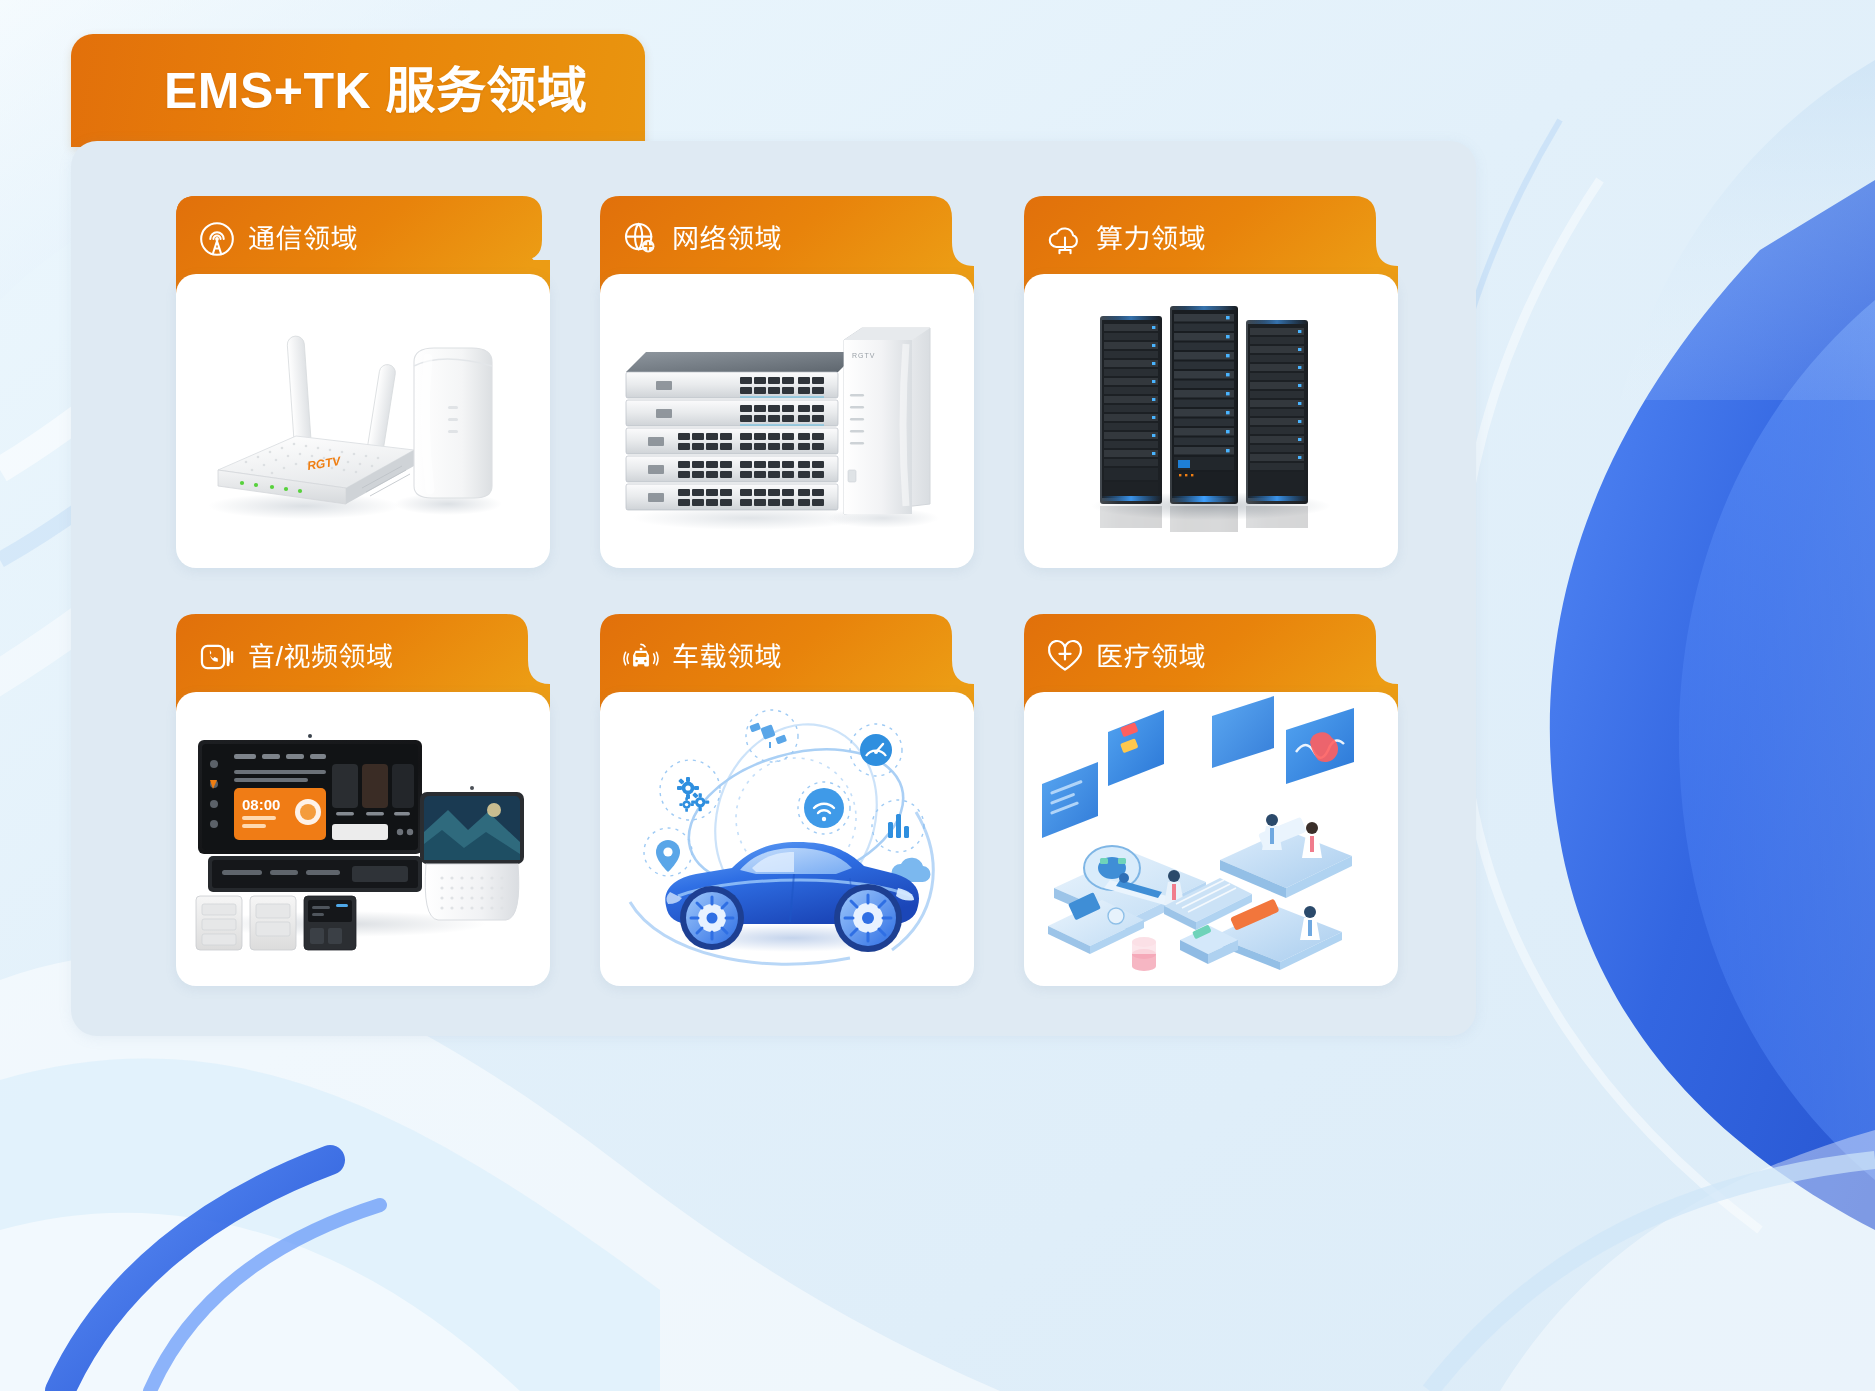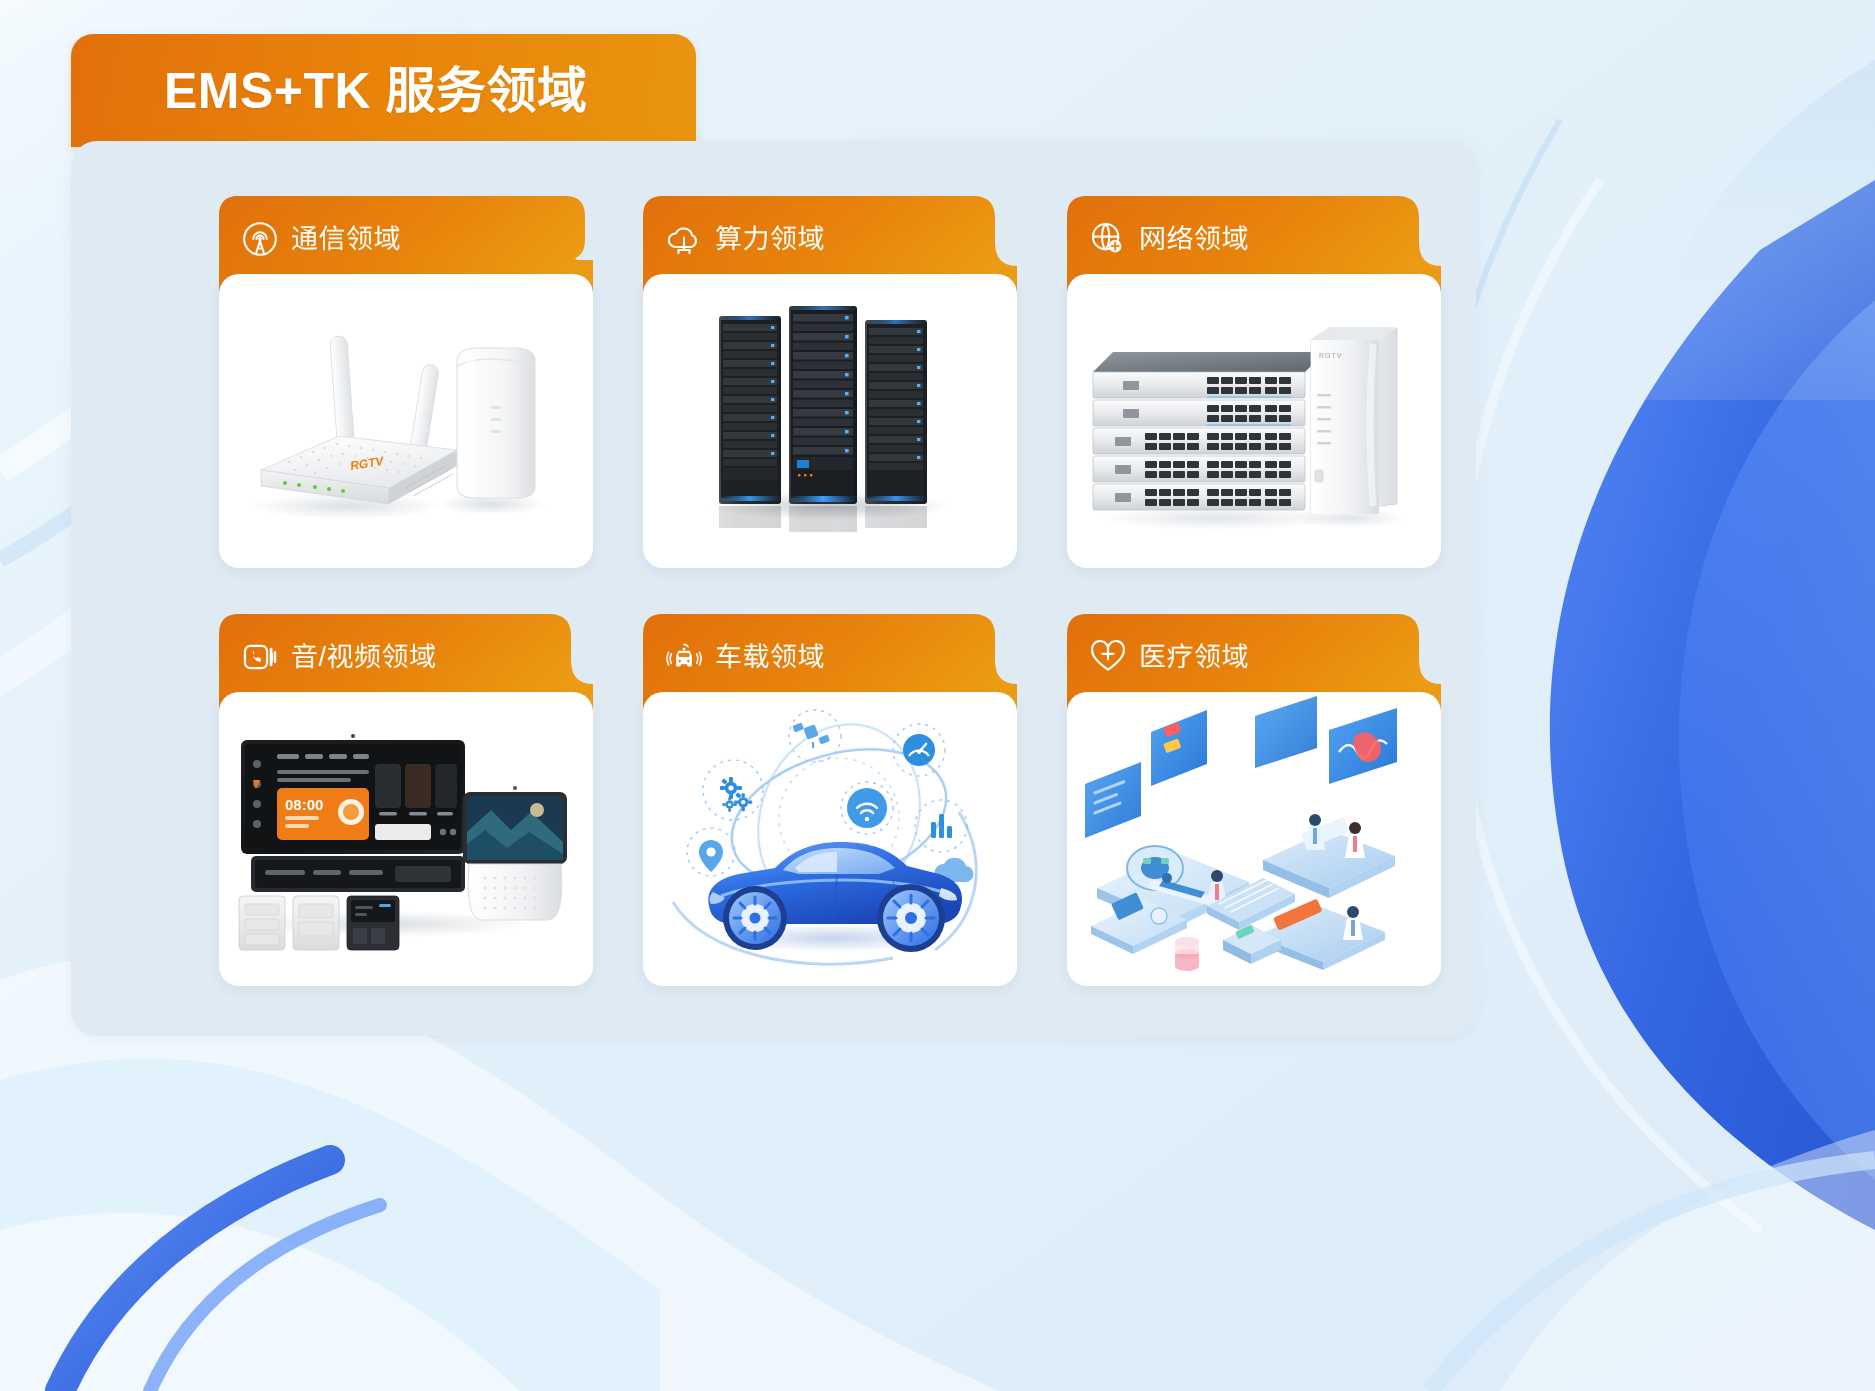--- a/index.html
+++ b/index.html
@@ -14,21 +14,21 @@
   
   #bg{position:absolute;inset:0;overflow:hidden;z-index:0;
       background:linear-gradient(160deg,#eaf5fc 0%,#e4f1fa 35%,#dcecf8 70%,#e8f4fc 100%);}
   #bg svg{position:absolute;inset:0;width:100%;height:100%;display:block;}
 
   
   #page{position:absolute;inset:0;z-index:2;}
 
   
   .header-tab{
-    position:absolute;left:71px;top:34px;width:625px;height:113px;
+    position:absolute;left:71px;top:34px;width:574px;height:113px;
     background:linear-gradient(100deg,#e2700b 0%,#e98309 48%,#e9950f 100%);
     border-radius:22px 22px 0 0;
     display:flex;align-items:center;
     box-shadow:0 3px 10px rgba(150,85,10,.16);
   }
   .header-title{
     color:#ffffff;font-size:50px;font-weight:bold;letter-spacing:.5px;
     margin-left:93px;line-height:1;white-space:nowrap;
     text-shadow:0 1px 2px rgba(120,60,0,.18);
   }
@@ -43,21 +43,21 @@
   
   .grid{
     position:absolute;left:176px;top:196px;
     width:1222px;height:790px;
     display:grid;grid-template-columns:repeat(3,374px);
     grid-template-rows:repeat(2,372px);
     column-gap:50px;row-gap:46px;
   }
 
   
-  .card{position:relative;width:374px;height:372px;margin-left:43px;}
+  .card{position:relative;width:374px;height:372px;}
   .tab-svg{position:absolute;left:0;top:0;width:374px;height:132px;display:block;}
 
   .tab-label{
     position:absolute;left:22px;top:24px;
     display:flex;align-items:center;gap:12px;
     z-index:3;pointer-events:none;
   }
   .tab-icon{width:38px;height:38px;flex:0 0 38px;display:block;}
   .tab-text{
     color:#ffffff;font-size:27px;font-weight:400;white-space:nowrap;
@@ -264,190 +264,20 @@
           </g>
 
           <path d="M252,84 Q246,150 254,216" stroke="#ffffff" stroke-width="9" opacity=".55" fill="none" stroke-linecap="round"></path>
         </svg>
       </div>
     </div>
 
     <div class="card">
       <svg class="tab-svg" viewBox="0 0 374 132">
         <defs>
-          <linearGradient id="tg3" x1="0" y1="0" x2="1" y2="0.4">
-            <stop offset="0%" stop-color="#e1700b"></stop>
-              <stop offset="55%" stop-color="#e8830b"></stop>
-              <stop offset="100%" stop-color="#ec9c14"></stop>
-          </linearGradient>
-        </defs>
-        <path d="M0,20 Q0,0 20,0 H330 Q352,0 352,22 V46 Q352,70 374,70 V132 H0 Z" fill="url(#tg3)"></path>
-      </svg>
-      <div class="tab-label">
-        <svg class="tab-icon" viewBox="0 0 48 48">
-          <path d="M13,34 a8.5,8.5 0 0 1 0.6,-17 a11,11 0 0 1 20.6,2.2 a7.8,7.8 0 0 1 -1.2,14.8 Z" fill="none" stroke="#ffffff" stroke-width="2.6" stroke-linejoin="round"></path>
-          <path d="M24,22 v16 M17,38 h14 M17,38 v4 M31,38 v4" stroke="#ffffff" stroke-width="2.6" stroke-linecap="round" fill="none"></path>
-        </svg>
-        <span class="tab-text">算力领域</span>
-      </div>
-
-      <div class="card-body">
-        <svg class="card-art" viewBox="0 0 374 294">
-          <defs>
-            <linearGradient id="rackG" x1="0" y1="0" x2="1" y2="0">
-              <stop offset="0%" stop-color="#3a3f44"></stop>
-                <stop offset="22%" stop-color="#262a2e"></stop>
-              <stop offset="72%" stop-color="#2e3338"></stop>
-                <stop offset="100%" stop-color="#15181b"></stop>
-            </linearGradient>
-            <linearGradient id="rackG2" x1="0" y1="0" x2="1" y2="0">
-              <stop offset="0%" stop-color="#454b51"></stop>
-                <stop offset="30%" stop-color="#2b3036"></stop>
-              <stop offset="100%" stop-color="#1b1e22"></stop>
-            </linearGradient>
-            <linearGradient id="blueGlow" x1="0" y1="0" x2="1" y2="0">
-              <stop offset="0%" stop-color="#1f7ad6" stop-opacity="0"></stop>
-              <stop offset="50%" stop-color="#3ea0ff"></stop>
-              <stop offset="100%" stop-color="#1f7ad6" stop-opacity="0"></stop>
-            </linearGradient>
-            <radialGradient id="shadow3" cx="0.5" cy="0.5" r="0.5">
-              <stop offset="0%" stop-color="#5d6b79" stop-opacity=".35"></stop>
-              <stop offset="100%" stop-color="#5d6b79" stop-opacity="0"></stop>
-            </radialGradient>
-          </defs>
-
-          <ellipse cx="187" cy="232" rx="120" ry="14" fill="url(#shadow3)"></ellipse>
-
-          <g>
-            <rect x="76" y="42" width="62" height="188" rx="3" fill="url(#rackG2)"></rect>
-            <rect x="78" y="46" width="58" height="178" fill="#1c2024"></rect>
-            <g>
-              <rect x="80" y="50" width="54" height="7" fill="#33383d"></rect>
-                <rect x="80" y="59" width="54" height="7" fill="#2a2f34"></rect>
-              <rect x="80" y="68" width="54" height="7" fill="#33383d"></rect>
-                <rect x="80" y="77" width="54" height="7" fill="#2a2f34"></rect>
-              <rect x="80" y="86" width="54" height="7" fill="#33383d"></rect>
-                <rect x="80" y="95" width="54" height="7" fill="#2a2f34"></rect>
-              <rect x="80" y="104" width="54" height="7" fill="#33383d"></rect>
-                <rect x="80" y="113" width="54" height="7" fill="#2a2f34"></rect>
-              <rect x="80" y="122" width="54" height="7" fill="#33383d"></rect>
-                <rect x="80" y="131" width="54" height="7" fill="#2a2f34"></rect>
-              <rect x="80" y="140" width="54" height="7" fill="#33383d"></rect>
-                <rect x="80" y="149" width="54" height="7" fill="#2a2f34"></rect>
-              <rect x="80" y="158" width="54" height="7" fill="#33383d"></rect>
-                <rect x="80" y="167" width="54" height="7" fill="#2a2f34"></rect>
-              <rect x="80" y="176" width="54" height="7" fill="#33383d"></rect>
-                <rect x="80" y="185" width="54" height="7" fill="#2a2f34"></rect>
-              <rect x="80" y="194" width="54" height="12" fill="#23282d"></rect>
-              <rect x="80" y="208" width="54" height="14" fill="#1e2226"></rect>
-            </g>
-            <g fill="#49b4ff">
-              <rect x="128" y="52" width="3.4" height="3"></rect>
-                <rect x="128" y="70" width="3.4" height="3"></rect>
-              <rect x="128" y="88" width="3.4" height="3"></rect>
-                <rect x="128" y="106" width="3.4" height="3"></rect>
-              <rect x="128" y="124" width="3.4" height="3"></rect>
-                <rect x="128" y="142" width="3.4" height="3"></rect>
-              <rect x="128" y="160" width="3.4" height="3"></rect>
-                <rect x="128" y="178" width="3.4" height="3"></rect>
-            </g>
-            <rect x="76" y="222" width="62" height="5" fill="url(#blueGlow)" opacity=".9"></rect>
-            <rect x="76" y="42" width="62" height="4" fill="url(#blueGlow)" opacity=".6"></rect>
-          </g>
-
-          <g>
-            <rect x="146" y="32" width="68" height="198" rx="3" fill="url(#rackG)"></rect>
-            <rect x="148" y="36" width="64" height="188" fill="#191d21"></rect>
-            <g>
-              <rect x="150" y="40" width="60" height="7.5" fill="#353b41"></rect>
-                <rect x="150" y="49.5" width="60" height="7.5" fill="#2b3137"></rect>
-              <rect x="150" y="59" width="60" height="7.5" fill="#353b41"></rect>
-                <rect x="150" y="68.5" width="60" height="7.5" fill="#2b3137"></rect>
-              <rect x="150" y="78" width="60" height="7.5" fill="#353b41"></rect>
-                <rect x="150" y="87.5" width="60" height="7.5" fill="#2b3137"></rect>
-              <rect x="150" y="97" width="60" height="7.5" fill="#353b41"></rect>
-                <rect x="150" y="106.5" width="60" height="7.5" fill="#2b3137"></rect>
-              <rect x="150" y="116" width="60" height="7.5" fill="#353b41"></rect>
-                <rect x="150" y="125.5" width="60" height="7.5" fill="#2b3137"></rect>
-              <rect x="150" y="135" width="60" height="7.5" fill="#353b41"></rect>
-                <rect x="150" y="144.5" width="60" height="7.5" fill="#2b3137"></rect>
-              <rect x="150" y="154" width="60" height="7.5" fill="#353b41"></rect>
-                <rect x="150" y="163.5" width="60" height="7.5" fill="#2b3137"></rect>
-              <rect x="150" y="173" width="60" height="7.5" fill="#353b41"></rect>
-              <rect x="150" y="183" width="60" height="13" fill="#22272c"></rect>
-              <rect x="150" y="198" width="60" height="24" fill="#1b1f23"></rect>
-            </g>
-            <rect x="154" y="186" width="12" height="8" fill="#1e7fd6"></rect>
-            <g fill="#49b4ff">
-              <rect x="202" y="42" width="3.6" height="3.4"></rect>
-                <rect x="202" y="61" width="3.6" height="3.4"></rect>
-              <rect x="202" y="80" width="3.6" height="3.4"></rect>
-                <rect x="202" y="99" width="3.6" height="3.4"></rect>
-              <rect x="202" y="118" width="3.6" height="3.4"></rect>
-                <rect x="202" y="137" width="3.6" height="3.4"></rect>
-              <rect x="202" y="156" width="3.6" height="3.4"></rect>
-                <rect x="202" y="175" width="3.6" height="3.4"></rect>
-            </g>
-            <g fill="#ef7e12">
-              <rect x="155" y="200" width="2.4" height="2.4"></rect>
-                <rect x="161" y="200" width="2.4" height="2.4"></rect>
-              <rect x="167" y="200" width="2.4" height="2.4"></rect>
-            </g>
-            <rect x="146" y="222" width="68" height="6" fill="url(#blueGlow)"></rect>
-            <rect x="146" y="32" width="68" height="4" fill="url(#blueGlow)" opacity=".6"></rect>
-          </g>
-
-          <g>
-            <rect x="222" y="46" width="62" height="184" rx="3" fill="url(#rackG2)"></rect>
-            <rect x="224" y="50" width="58" height="174" fill="#1c2024"></rect>
-            <g>
-              <rect x="226" y="54" width="54" height="7" fill="#33383d"></rect>
-                <rect x="226" y="63" width="54" height="7" fill="#2a2f34"></rect>
-              <rect x="226" y="72" width="54" height="7" fill="#33383d"></rect>
-                <rect x="226" y="81" width="54" height="7" fill="#2a2f34"></rect>
-              <rect x="226" y="90" width="54" height="7" fill="#33383d"></rect>
-                <rect x="226" y="99" width="54" height="7" fill="#2a2f34"></rect>
-              <rect x="226" y="108" width="54" height="7" fill="#33383d"></rect>
-                <rect x="226" y="117" width="54" height="7" fill="#2a2f34"></rect>
-              <rect x="226" y="126" width="54" height="7" fill="#33383d"></rect>
-                <rect x="226" y="135" width="54" height="7" fill="#2a2f34"></rect>
-              <rect x="226" y="144" width="54" height="7" fill="#33383d"></rect>
-                <rect x="226" y="153" width="54" height="7" fill="#2a2f34"></rect>
-              <rect x="226" y="162" width="54" height="7" fill="#33383d"></rect>
-                <rect x="226" y="171" width="54" height="7" fill="#2a2f34"></rect>
-              <rect x="226" y="180" width="54" height="7" fill="#33383d"></rect>
-                <rect x="226" y="189" width="54" height="7" fill="#2a2f34"></rect>
-              <rect x="226" y="198" width="54" height="24" fill="#1e2226"></rect>
-            </g>
-            <g fill="#49b4ff">
-              <rect x="274" y="56" width="3.4" height="3"></rect>
-                <rect x="274" y="74" width="3.4" height="3"></rect>
-              <rect x="274" y="92" width="3.4" height="3"></rect>
-                <rect x="274" y="110" width="3.4" height="3"></rect>
-              <rect x="274" y="128" width="3.4" height="3"></rect>
-                <rect x="274" y="146" width="3.4" height="3"></rect>
-              <rect x="274" y="164" width="3.4" height="3"></rect>
-                <rect x="274" y="182" width="3.4" height="3"></rect>
-            </g>
-            <rect x="222" y="222" width="62" height="5" fill="url(#blueGlow)" opacity=".9"></rect>
-            <rect x="222" y="46" width="62" height="4" fill="url(#blueGlow)" opacity=".6"></rect>
-          </g>
-
-          <g opacity=".18">
-            <rect x="76" y="232" width="62" height="22" fill="url(#rackG2)" transform="scale(1,-1) translate(0,-486)"></rect>
-            <rect x="146" y="232" width="68" height="26" fill="url(#rackG)" transform="scale(1,-1) translate(0,-490)"></rect>
-            <rect x="222" y="232" width="62" height="22" fill="url(#rackG2)" transform="scale(1,-1) translate(0,-486)"></rect>
-          </g>
-        </svg>
-      </div>
-    </div>
-
-    <div class="card">
-      <svg class="tab-svg" viewBox="0 0 374 132">
-        <defs>
           <linearGradient id="tg2" x1="0" y1="0" x2="1" y2="0.4">
             <stop offset="0%" stop-color="#e1700b"></stop>
               <stop offset="55%" stop-color="#e8830b"></stop>
               <stop offset="100%" stop-color="#ec9c14"></stop>
           </linearGradient>
         </defs>
         <path d="M0,20 Q0,0 20,0 H330 Q352,0 352,22 V46 Q352,70 374,70 V132 H0 Z" fill="url(#tg2)"></path>
       </svg>
       <div class="tab-label">
         <svg class="tab-icon" viewBox="0 0 48 48">
@@ -634,20 +464,190 @@
           <text x="252" y="84" font-family="'Liberation Sans',sans-serif" font-size="7" fill="#9aa1a8" letter-spacing="1">RGTV</text>
           <g fill="#cdd2d6">
             <rect x="250" y="120" width="14" height="2.5" rx="1.2"></rect>
             <rect x="250" y="132" width="14" height="2.5" rx="1.2"></rect>
             <rect x="250" y="144" width="14" height="2.5" rx="1.2"></rect>
             <rect x="250" y="156" width="14" height="2.5" rx="1.2"></rect>
             <rect x="250" y="168" width="14" height="2.5" rx="1.2"></rect>
           </g>
           <rect x="248" y="196" width="8" height="12" rx="1.5" fill="#dfe3e6" stroke="#cdd2d6" stroke-width=".6"></rect>
           <path d="M306,70 Q300,150 306,232" stroke="#ffffff" stroke-width="7" opacity=".5" fill="none"></path>
+        </svg>
+      </div>
+    </div>
+
+    <div class="card">
+      <svg class="tab-svg" viewBox="0 0 374 132">
+        <defs>
+          <linearGradient id="tg3" x1="0" y1="0" x2="1" y2="0.4">
+            <stop offset="0%" stop-color="#e1700b"></stop>
+              <stop offset="55%" stop-color="#e8830b"></stop>
+              <stop offset="100%" stop-color="#ec9c14"></stop>
+          </linearGradient>
+        </defs>
+        <path d="M0,20 Q0,0 20,0 H330 Q352,0 352,22 V46 Q352,70 374,70 V132 H0 Z" fill="url(#tg3)"></path>
+      </svg>
+      <div class="tab-label">
+        <svg class="tab-icon" viewBox="0 0 48 48">
+          <path d="M13,34 a8.5,8.5 0 0 1 0.6,-17 a11,11 0 0 1 20.6,2.2 a7.8,7.8 0 0 1 -1.2,14.8 Z" fill="none" stroke="#ffffff" stroke-width="2.6" stroke-linejoin="round"></path>
+          <path d="M24,22 v16 M17,38 h14 M17,38 v4 M31,38 v4" stroke="#ffffff" stroke-width="2.6" stroke-linecap="round" fill="none"></path>
+        </svg>
+        <span class="tab-text">算力领域</span>
+      </div>
+
+      <div class="card-body">
+        <svg class="card-art" viewBox="0 0 374 294">
+          <defs>
+            <linearGradient id="rackG" x1="0" y1="0" x2="1" y2="0">
+              <stop offset="0%" stop-color="#3a3f44"></stop>
+                <stop offset="22%" stop-color="#262a2e"></stop>
+              <stop offset="72%" stop-color="#2e3338"></stop>
+                <stop offset="100%" stop-color="#15181b"></stop>
+            </linearGradient>
+            <linearGradient id="rackG2" x1="0" y1="0" x2="1" y2="0">
+              <stop offset="0%" stop-color="#454b51"></stop>
+                <stop offset="30%" stop-color="#2b3036"></stop>
+              <stop offset="100%" stop-color="#1b1e22"></stop>
+            </linearGradient>
+            <linearGradient id="blueGlow" x1="0" y1="0" x2="1" y2="0">
+              <stop offset="0%" stop-color="#1f7ad6" stop-opacity="0"></stop>
+              <stop offset="50%" stop-color="#3ea0ff"></stop>
+              <stop offset="100%" stop-color="#1f7ad6" stop-opacity="0"></stop>
+            </linearGradient>
+            <radialGradient id="shadow3" cx="0.5" cy="0.5" r="0.5">
+              <stop offset="0%" stop-color="#5d6b79" stop-opacity=".35"></stop>
+              <stop offset="100%" stop-color="#5d6b79" stop-opacity="0"></stop>
+            </radialGradient>
+          </defs>
+
+          <ellipse cx="187" cy="232" rx="120" ry="14" fill="url(#shadow3)"></ellipse>
+
+          <g>
+            <rect x="76" y="42" width="62" height="188" rx="3" fill="url(#rackG2)"></rect>
+            <rect x="78" y="46" width="58" height="178" fill="#1c2024"></rect>
+            <g>
+              <rect x="80" y="50" width="54" height="7" fill="#33383d"></rect>
+                <rect x="80" y="59" width="54" height="7" fill="#2a2f34"></rect>
+              <rect x="80" y="68" width="54" height="7" fill="#33383d"></rect>
+                <rect x="80" y="77" width="54" height="7" fill="#2a2f34"></rect>
+              <rect x="80" y="86" width="54" height="7" fill="#33383d"></rect>
+                <rect x="80" y="95" width="54" height="7" fill="#2a2f34"></rect>
+              <rect x="80" y="104" width="54" height="7" fill="#33383d"></rect>
+                <rect x="80" y="113" width="54" height="7" fill="#2a2f34"></rect>
+              <rect x="80" y="122" width="54" height="7" fill="#33383d"></rect>
+                <rect x="80" y="131" width="54" height="7" fill="#2a2f34"></rect>
+              <rect x="80" y="140" width="54" height="7" fill="#33383d"></rect>
+                <rect x="80" y="149" width="54" height="7" fill="#2a2f34"></rect>
+              <rect x="80" y="158" width="54" height="7" fill="#33383d"></rect>
+                <rect x="80" y="167" width="54" height="7" fill="#2a2f34"></rect>
+              <rect x="80" y="176" width="54" height="7" fill="#33383d"></rect>
+                <rect x="80" y="185" width="54" height="7" fill="#2a2f34"></rect>
+              <rect x="80" y="194" width="54" height="12" fill="#23282d"></rect>
+              <rect x="80" y="208" width="54" height="14" fill="#1e2226"></rect>
+            </g>
+            <g fill="#49b4ff">
+              <rect x="128" y="52" width="3.4" height="3"></rect>
+                <rect x="128" y="70" width="3.4" height="3"></rect>
+              <rect x="128" y="88" width="3.4" height="3"></rect>
+                <rect x="128" y="106" width="3.4" height="3"></rect>
+              <rect x="128" y="124" width="3.4" height="3"></rect>
+                <rect x="128" y="142" width="3.4" height="3"></rect>
+              <rect x="128" y="160" width="3.4" height="3"></rect>
+                <rect x="128" y="178" width="3.4" height="3"></rect>
+            </g>
+            <rect x="76" y="222" width="62" height="5" fill="url(#blueGlow)" opacity=".9"></rect>
+            <rect x="76" y="42" width="62" height="4" fill="url(#blueGlow)" opacity=".6"></rect>
+          </g>
+
+          <g>
+            <rect x="146" y="32" width="68" height="198" rx="3" fill="url(#rackG)"></rect>
+            <rect x="148" y="36" width="64" height="188" fill="#191d21"></rect>
+            <g>
+              <rect x="150" y="40" width="60" height="7.5" fill="#353b41"></rect>
+                <rect x="150" y="49.5" width="60" height="7.5" fill="#2b3137"></rect>
+              <rect x="150" y="59" width="60" height="7.5" fill="#353b41"></rect>
+                <rect x="150" y="68.5" width="60" height="7.5" fill="#2b3137"></rect>
+              <rect x="150" y="78" width="60" height="7.5" fill="#353b41"></rect>
+                <rect x="150" y="87.5" width="60" height="7.5" fill="#2b3137"></rect>
+              <rect x="150" y="97" width="60" height="7.5" fill="#353b41"></rect>
+                <rect x="150" y="106.5" width="60" height="7.5" fill="#2b3137"></rect>
+              <rect x="150" y="116" width="60" height="7.5" fill="#353b41"></rect>
+                <rect x="150" y="125.5" width="60" height="7.5" fill="#2b3137"></rect>
+              <rect x="150" y="135" width="60" height="7.5" fill="#353b41"></rect>
+                <rect x="150" y="144.5" width="60" height="7.5" fill="#2b3137"></rect>
+              <rect x="150" y="154" width="60" height="7.5" fill="#353b41"></rect>
+                <rect x="150" y="163.5" width="60" height="7.5" fill="#2b3137"></rect>
+              <rect x="150" y="173" width="60" height="7.5" fill="#353b41"></rect>
+              <rect x="150" y="183" width="60" height="13" fill="#22272c"></rect>
+              <rect x="150" y="198" width="60" height="24" fill="#1b1f23"></rect>
+            </g>
+            <rect x="154" y="186" width="12" height="8" fill="#1e7fd6"></rect>
+            <g fill="#49b4ff">
+              <rect x="202" y="42" width="3.6" height="3.4"></rect>
+                <rect x="202" y="61" width="3.6" height="3.4"></rect>
+              <rect x="202" y="80" width="3.6" height="3.4"></rect>
+                <rect x="202" y="99" width="3.6" height="3.4"></rect>
+              <rect x="202" y="118" width="3.6" height="3.4"></rect>
+                <rect x="202" y="137" width="3.6" height="3.4"></rect>
+              <rect x="202" y="156" width="3.6" height="3.4"></rect>
+                <rect x="202" y="175" width="3.6" height="3.4"></rect>
+            </g>
+            <g fill="#ef7e12">
+              <rect x="155" y="200" width="2.4" height="2.4"></rect>
+                <rect x="161" y="200" width="2.4" height="2.4"></rect>
+              <rect x="167" y="200" width="2.4" height="2.4"></rect>
+            </g>
+            <rect x="146" y="222" width="68" height="6" fill="url(#blueGlow)"></rect>
+            <rect x="146" y="32" width="68" height="4" fill="url(#blueGlow)" opacity=".6"></rect>
+          </g>
+
+          <g>
+            <rect x="222" y="46" width="62" height="184" rx="3" fill="url(#rackG2)"></rect>
+            <rect x="224" y="50" width="58" height="174" fill="#1c2024"></rect>
+            <g>
+              <rect x="226" y="54" width="54" height="7" fill="#33383d"></rect>
+                <rect x="226" y="63" width="54" height="7" fill="#2a2f34"></rect>
+              <rect x="226" y="72" width="54" height="7" fill="#33383d"></rect>
+                <rect x="226" y="81" width="54" height="7" fill="#2a2f34"></rect>
+              <rect x="226" y="90" width="54" height="7" fill="#33383d"></rect>
+                <rect x="226" y="99" width="54" height="7" fill="#2a2f34"></rect>
+              <rect x="226" y="108" width="54" height="7" fill="#33383d"></rect>
+                <rect x="226" y="117" width="54" height="7" fill="#2a2f34"></rect>
+              <rect x="226" y="126" width="54" height="7" fill="#33383d"></rect>
+                <rect x="226" y="135" width="54" height="7" fill="#2a2f34"></rect>
+              <rect x="226" y="144" width="54" height="7" fill="#33383d"></rect>
+                <rect x="226" y="153" width="54" height="7" fill="#2a2f34"></rect>
+              <rect x="226" y="162" width="54" height="7" fill="#33383d"></rect>
+                <rect x="226" y="171" width="54" height="7" fill="#2a2f34"></rect>
+              <rect x="226" y="180" width="54" height="7" fill="#33383d"></rect>
+                <rect x="226" y="189" width="54" height="7" fill="#2a2f34"></rect>
+              <rect x="226" y="198" width="54" height="24" fill="#1e2226"></rect>
+            </g>
+            <g fill="#49b4ff">
+              <rect x="274" y="56" width="3.4" height="3"></rect>
+                <rect x="274" y="74" width="3.4" height="3"></rect>
+              <rect x="274" y="92" width="3.4" height="3"></rect>
+                <rect x="274" y="110" width="3.4" height="3"></rect>
+              <rect x="274" y="128" width="3.4" height="3"></rect>
+                <rect x="274" y="146" width="3.4" height="3"></rect>
+              <rect x="274" y="164" width="3.4" height="3"></rect>
+                <rect x="274" y="182" width="3.4" height="3"></rect>
+            </g>
+            <rect x="222" y="222" width="62" height="5" fill="url(#blueGlow)" opacity=".9"></rect>
+            <rect x="222" y="46" width="62" height="4" fill="url(#blueGlow)" opacity=".6"></rect>
+          </g>
+
+          <g opacity=".18">
+            <rect x="76" y="232" width="62" height="22" fill="url(#rackG2)" transform="scale(1,-1) translate(0,-486)"></rect>
+            <rect x="146" y="232" width="68" height="26" fill="url(#rackG)" transform="scale(1,-1) translate(0,-490)"></rect>
+            <rect x="222" y="232" width="62" height="22" fill="url(#rackG2)" transform="scale(1,-1) translate(0,-486)"></rect>
+          </g>
         </svg>
       </div>
     </div>
 
     <div class="card">
       <svg class="tab-svg" viewBox="0 0 374 132">
         <defs>
           <linearGradient id="tg4" x1="0" y1="0" x2="1" y2="0.4">
             <stop offset="0%" stop-color="#e1700b"></stop>
               <stop offset="55%" stop-color="#e8830b"></stop>

